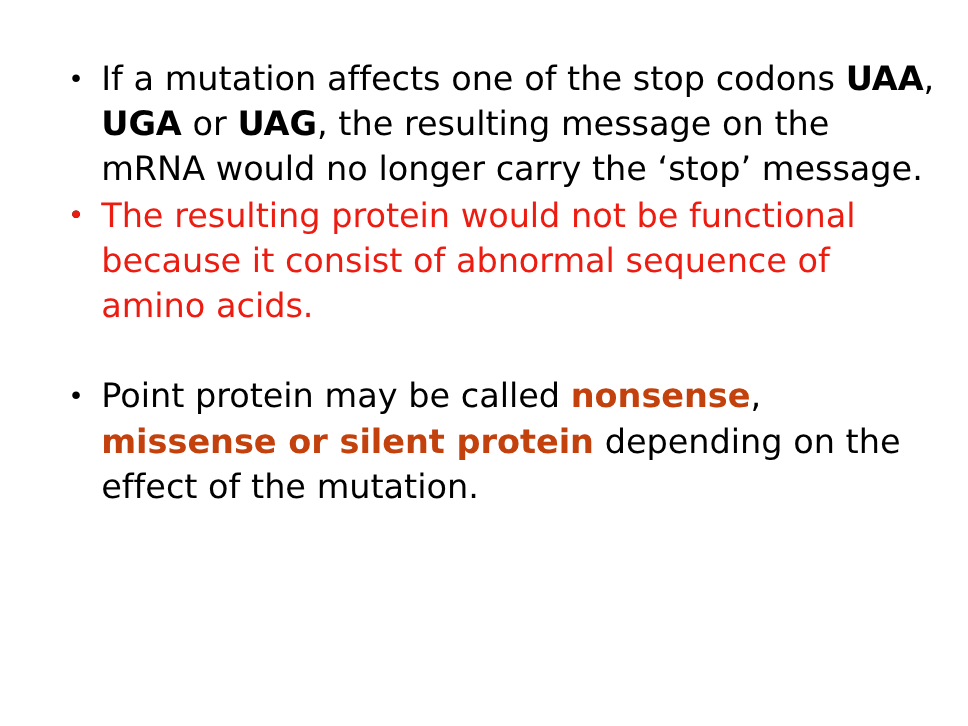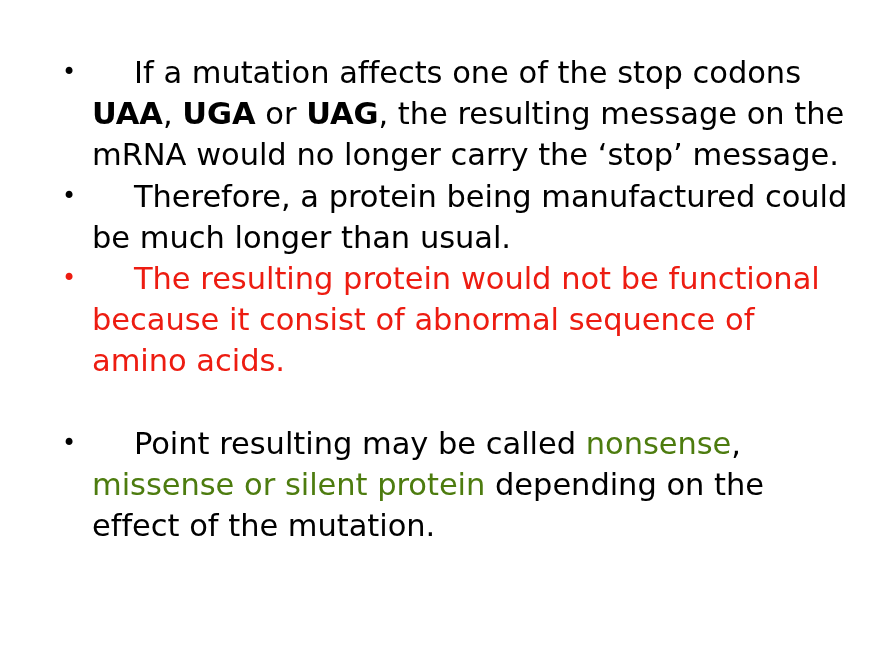--- a/index.html
+++ b/index.html
@@ -57,49 +57,48 @@
     color: #ed1c11;
   }
   
   .blank-line {
     height: 41.2px;
     line-height: 41.2px;
     font-size: 30.5px;
   }
   b, strong { font-weight: 700; }
   .kw-purple {
-    color: #4d7c0f;
-    font-weight: 400;
+    color: #c2410c;
+    font-weight: 700;
   }
-  .txt { display: inline; margin-left: 42px; }
+  .txt { display: inline; }
 </style>
 </head>
 <body>
 
 <div class="slide">
 
   <ul class="body-list">
 
     <li class="bullet-item">
       <span class="bullet-dot">•</span>
       <span class="txt"><span>If a mutation affects one of the stop codons </span><b>UAA</b><span>, </span><b>UGA</b><span> or </span><b>UAG</b><span>, the resulting message on the mRNA would no longer carry the ‘stop’ message.</span></span>
     </li>
 
     <li class="bullet-item">
       <span class="bullet-dot">•</span>
-      <span class="txt"><span>Therefore, a protein being manufactured could be much longer than usual.</span></span>
     </li>
 
     <li class="bullet-item is-red">
       <span class="bullet-dot">•</span>
       <span class="txt"><span>The resulting protein would not be functional because it consist of abnormal sequence of amino acids.</span></span>
     </li>
 
     <li class="blank-line">&nbsp;</li>
 
     <li class="bullet-item">
       <span class="bullet-dot">•</span>
-      <span class="txt"><span>Point resulting may be called </span><span class="kw-purple">nonsense</span><span>, </span><span class="kw-purple">missense or silent protein</span><span> depending on the effect of the mutation.</span></span>
+      <span class="txt"><span>Point protein may be called </span><span class="kw-purple">nonsense</span><span>, </span><span class="kw-purple">missense or silent protein</span><span> depending on the effect of the mutation.</span></span>
     </li>
 
   </ul>
 
 </div>
 
 </body></html>

